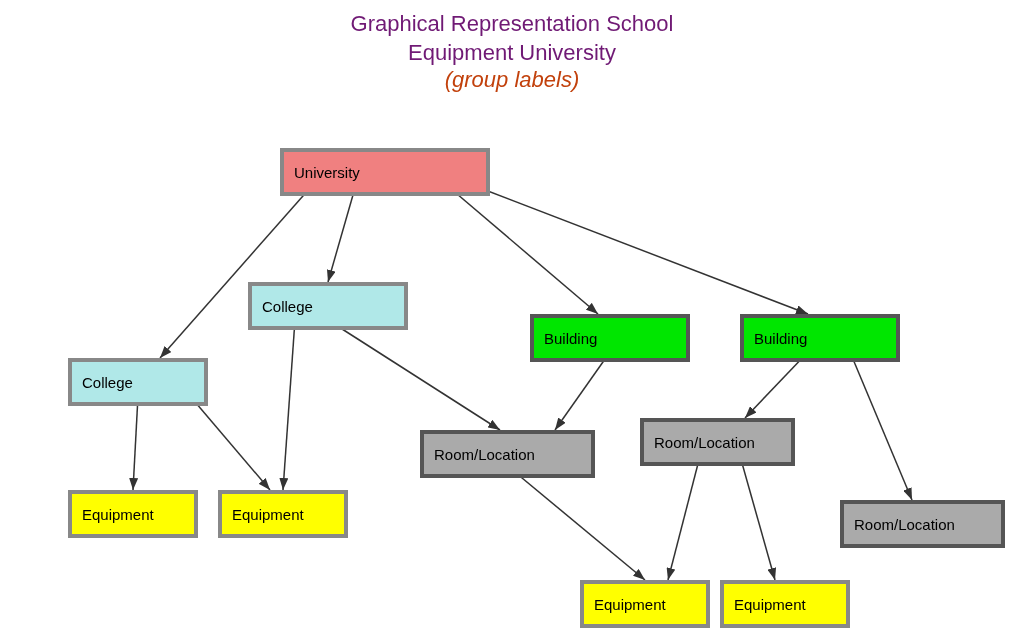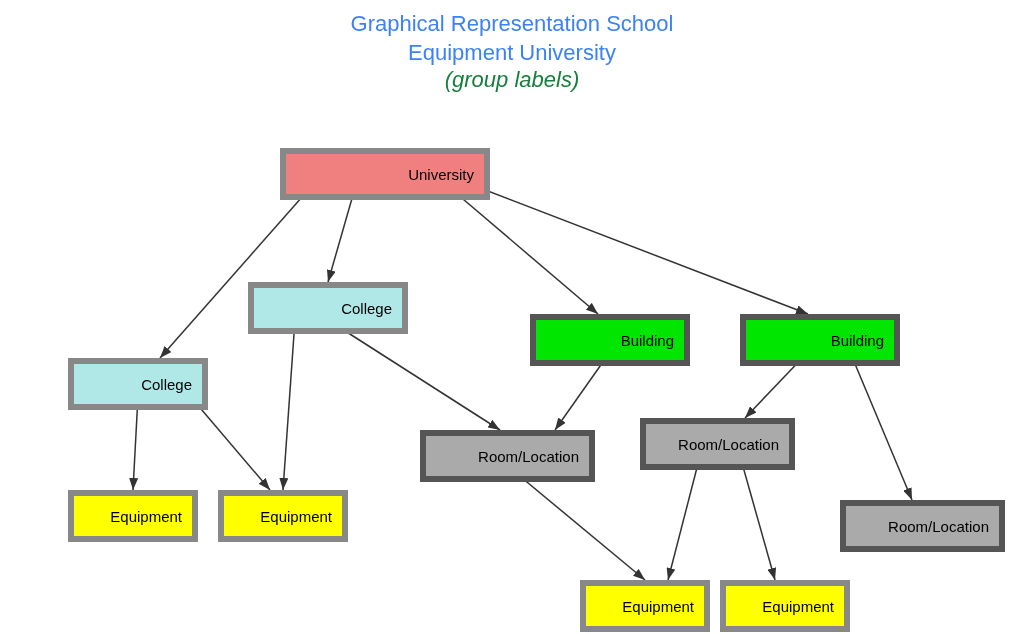--- a/index.html
+++ b/index.html
@@ -15,43 +15,43 @@
       width: 1024px;
       height: 634px;
       position: relative;
     }
     .title-area {
       text-align: center;
       padding-top: 10px;
     }
     .title-main {
       font-size: 22px;
-      color: #3b82f6;
+      color: #701a75;
       line-height: 1.3;
     }
     .title-sub {
       font-size: 22px;
-      color: #15803d;
+      color: #c2410c;
       font-style: italic;
     }
     svg.arrows {
       position: absolute;
       top: 0; left: 0;
       width: 1024px;
       height: 634px;
       pointer-events: none;
     }
     .node {
       position: absolute;
       display: flex;
       align-items: center;
-      justify-content: flex-end;
+      justify-content: flex-start;
       font-size: 15px;
       font-weight: normal;
-      border: 6px solid #0f172a;
+      border: 4px solid #0f172a;
       padding: 20px 10px;
       text-align: center;
       white-space: nowrap;
     }
     .node-university {
       background: #f08080;
       border-color: #888;
       width: 210px;
       height: 40px;
       left: 280px;

